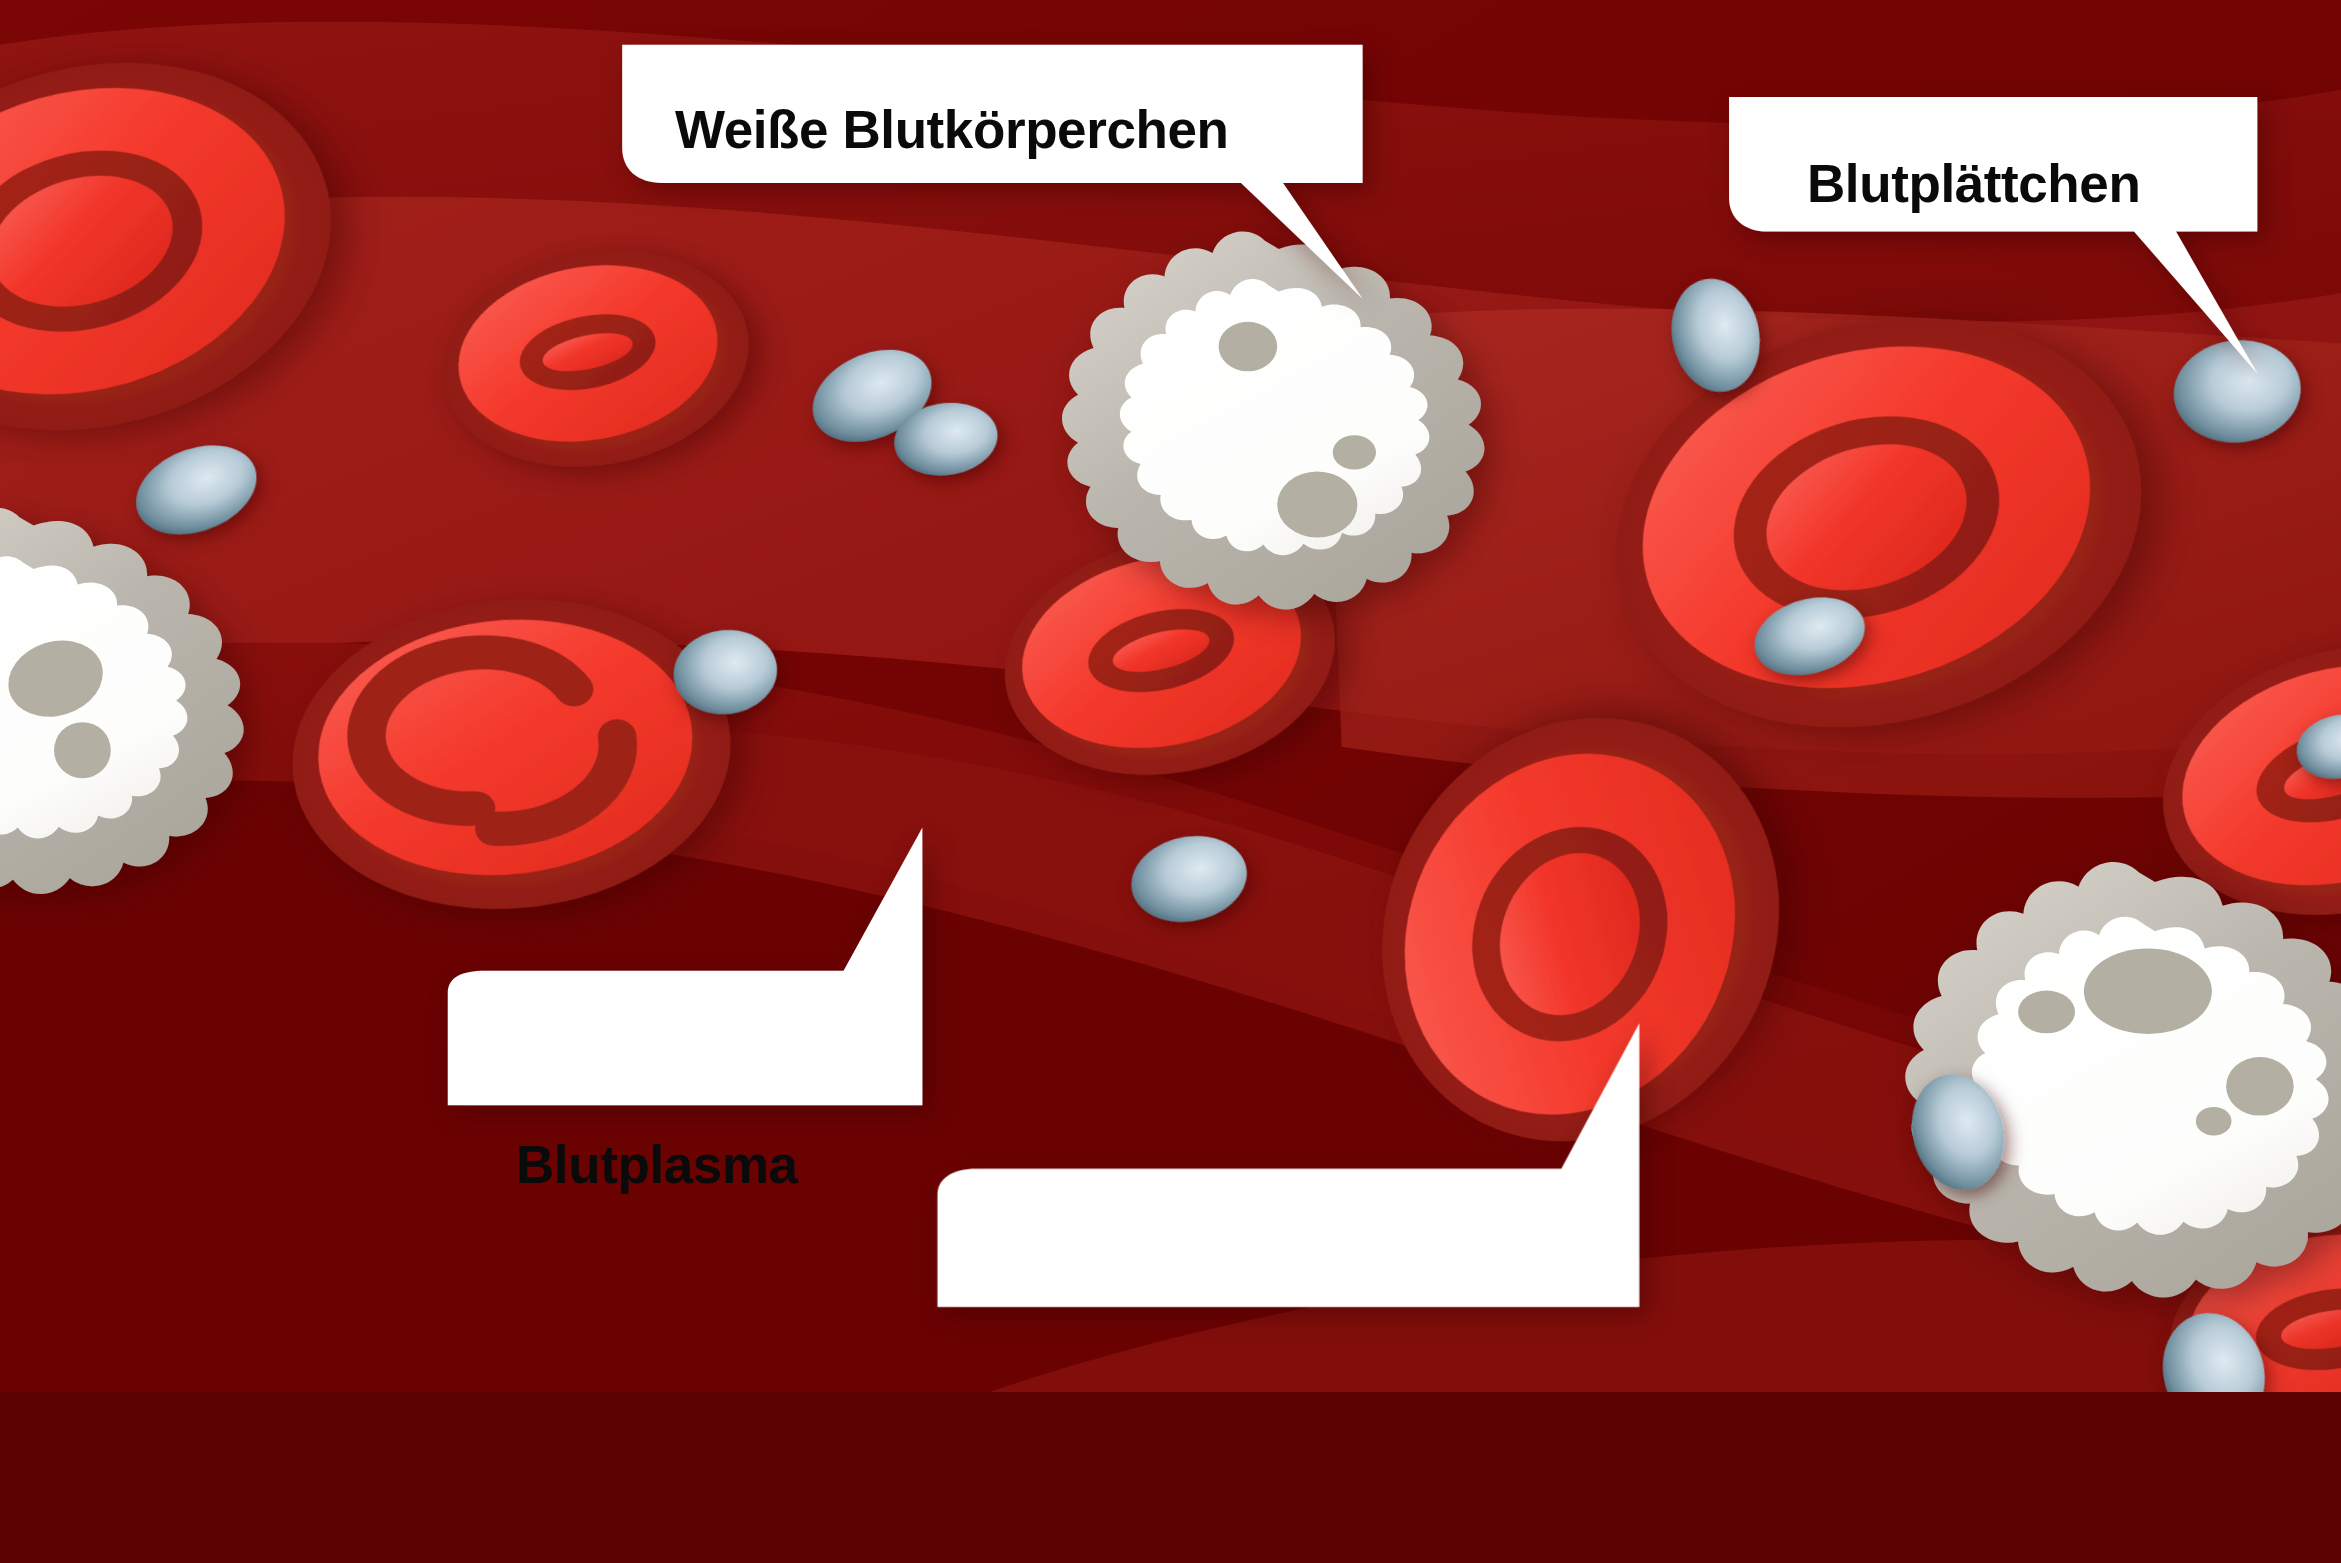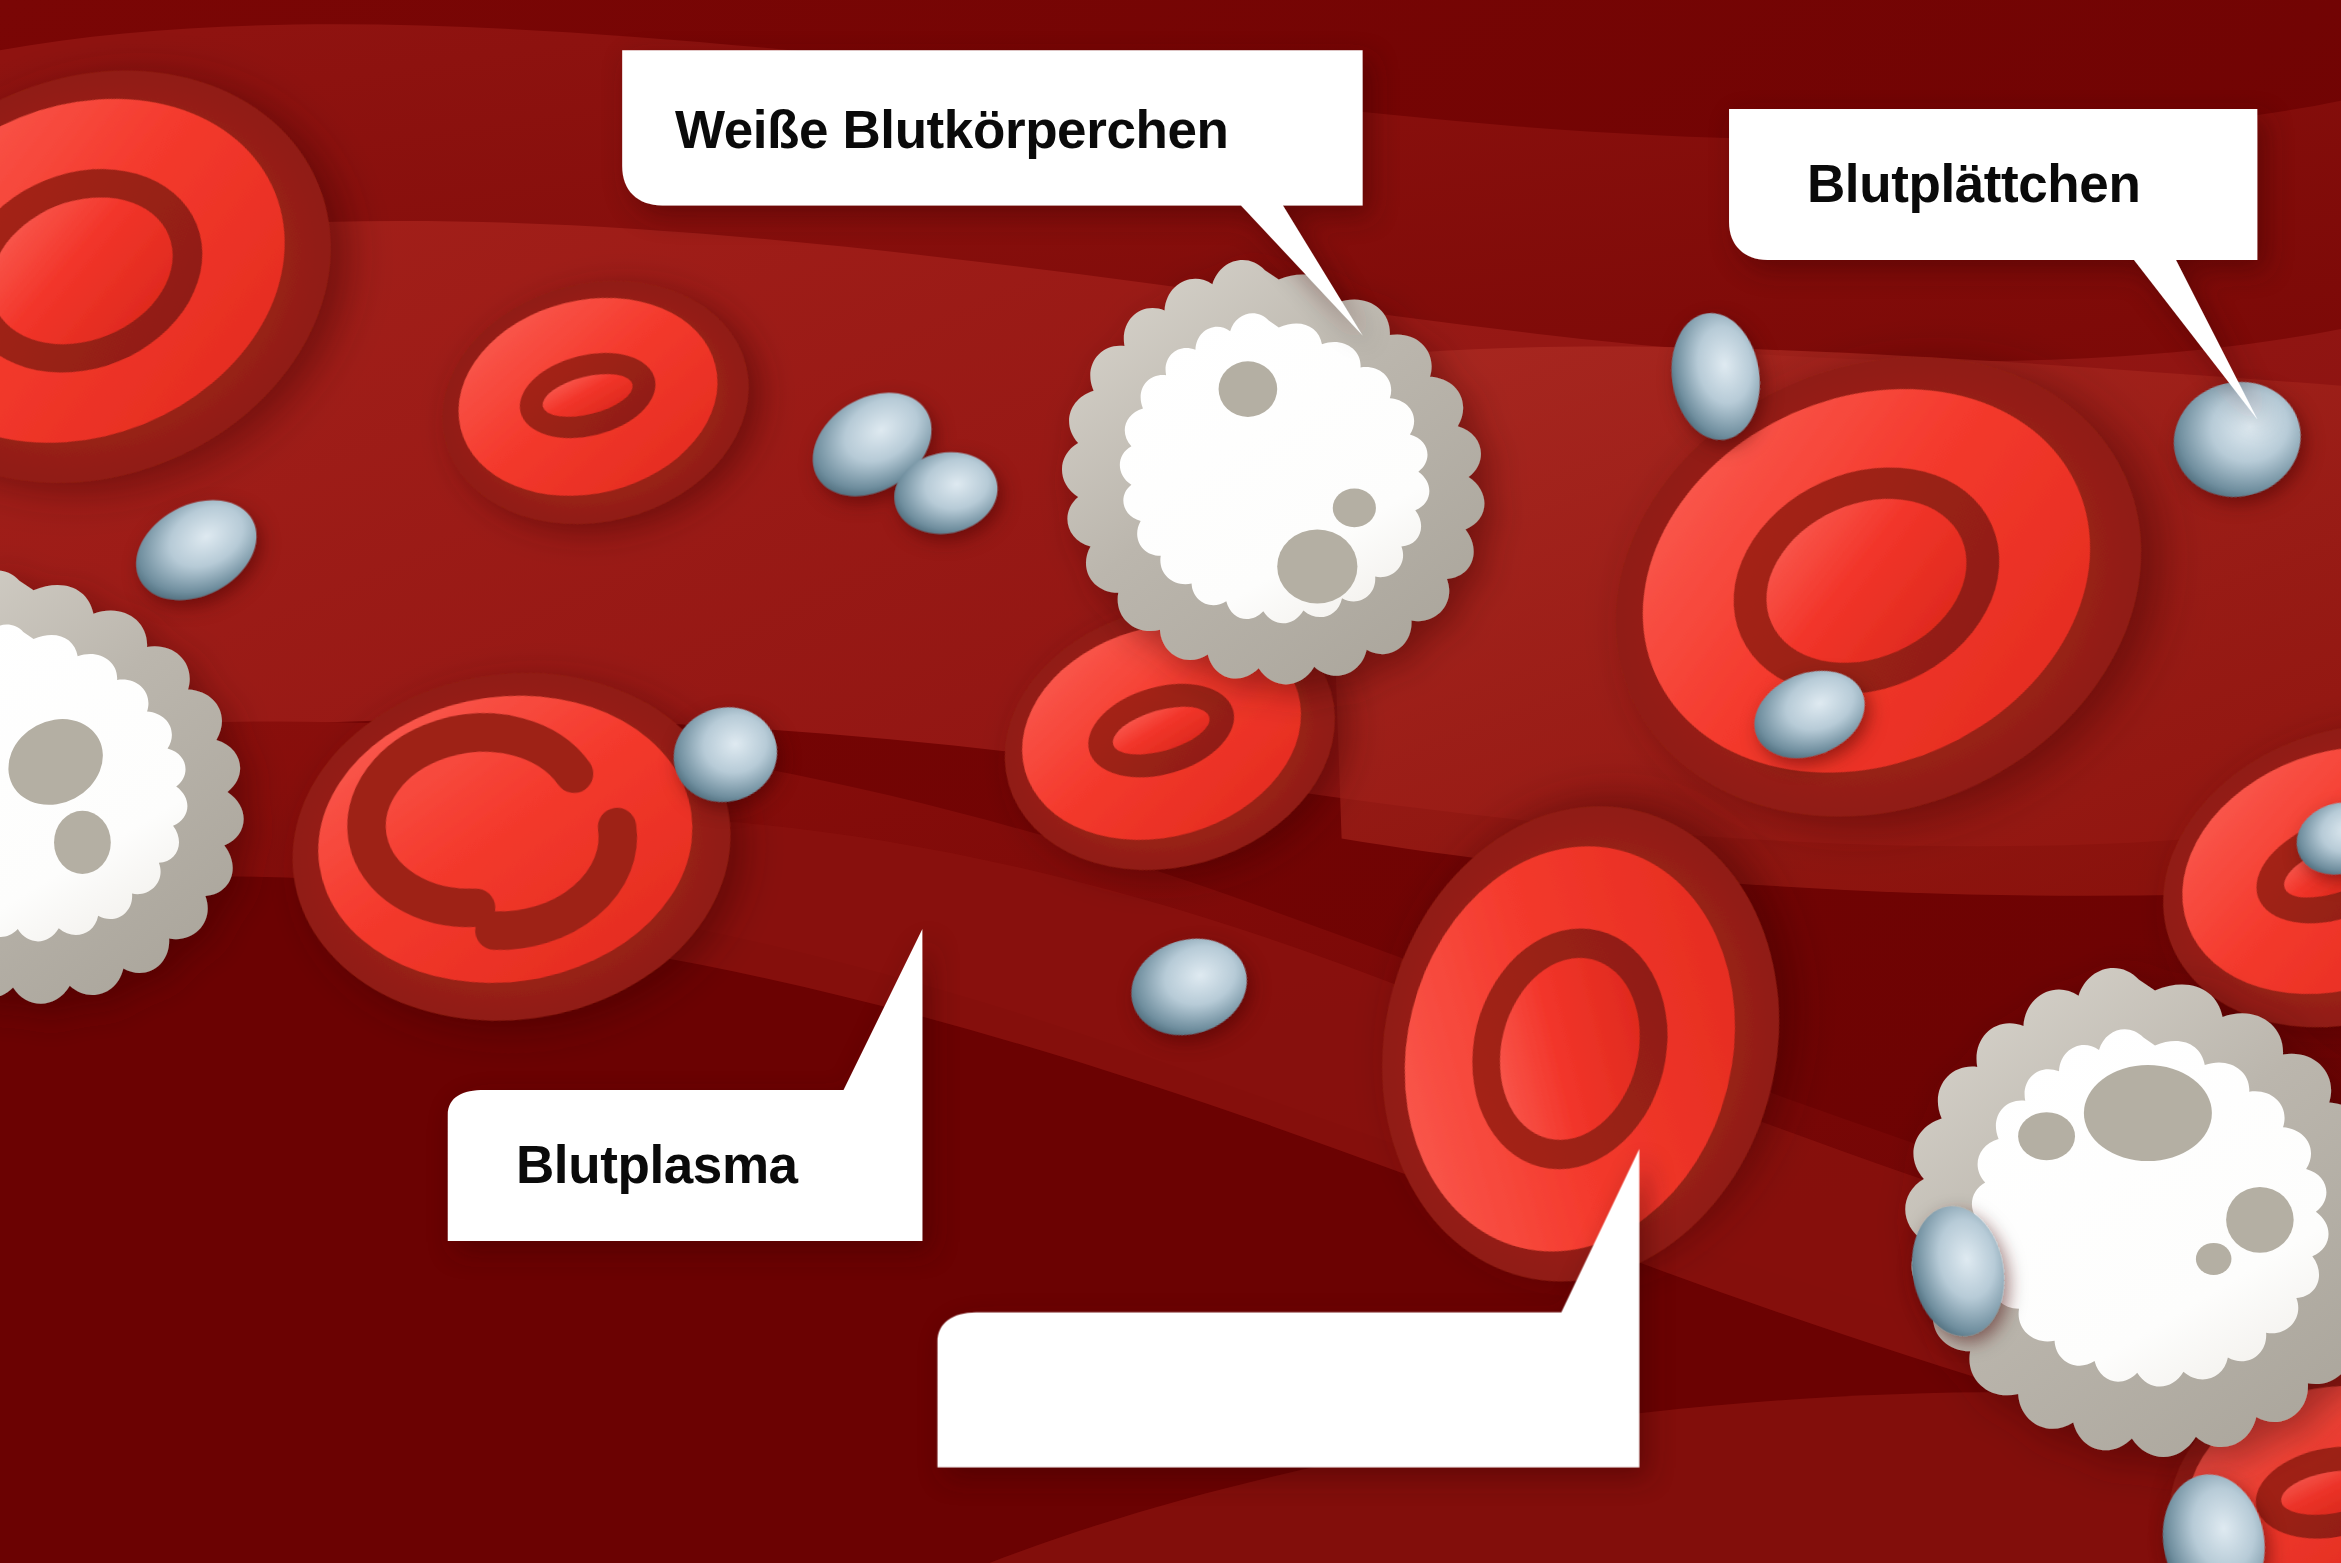--- a/index.html
+++ b/index.html
@@ -1,18 +1,18 @@
 <!DOCTYPE html>
 <html style="font-size:13.4px"><head>
 <meta charset="utf-8">
 <style>
   html,body{margin:0;padding:0;background:#5c0202;}
   #stage{
     position:relative;
-    width:2342px;height:1563px;
+    width:2342px;height:1392px;
     overflow:hidden;
     font-family:"Liberation Sans", sans-serif;
   }
   #scene{position:absolute;inset:0;width:100%;height:100%;display:block;}
 
   .callout-text{
     position:absolute;
     color:#0a0a0a;
     font-weight:bold;
     font-family:"Liberation Sans", sans-serif;

